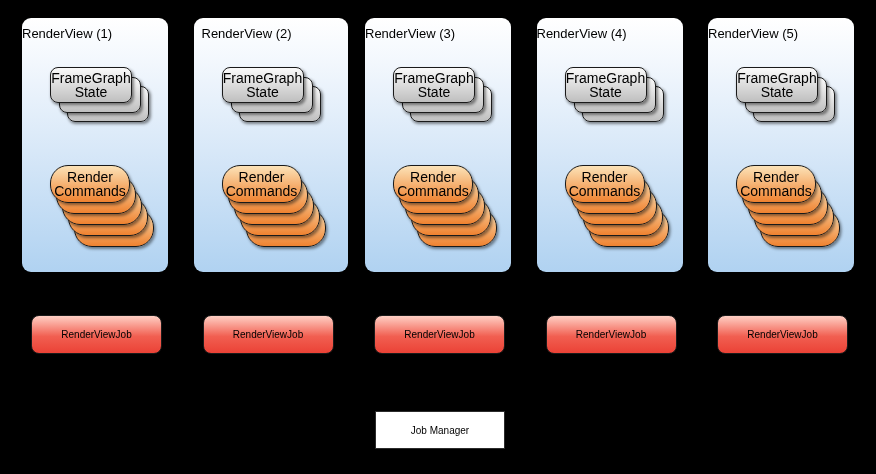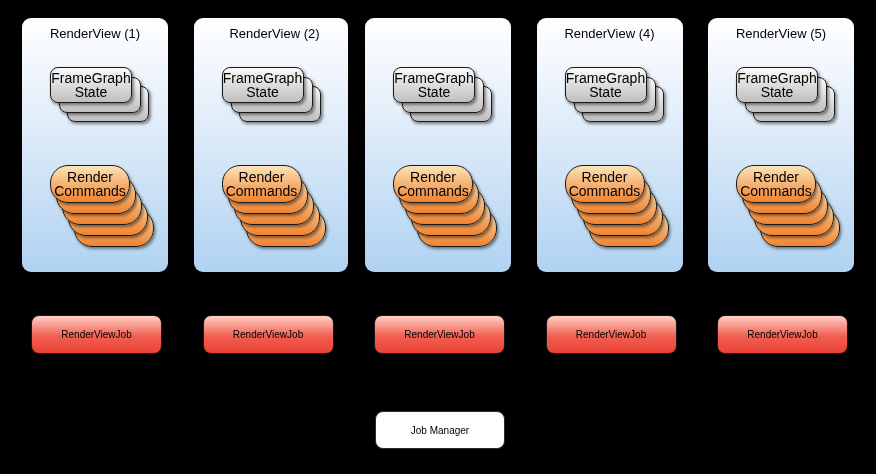--- a/index.html
+++ b/index.html
@@ -25,21 +25,21 @@
       var(--panel-mid, #d8e8f8) 52%,
       var(--panel-bottom, #b0d2f1) 100%);
   }
   .p1 { left: 22px; }
   .p2 { left: 193.5px; padding-left: 8px; }
   .p3 { left: 365px; }
   .p4 { left: 536.5px; }
   .p5 { left: 708px; }
   .panel-title {
     padding-top: 8px;
-    text-align: center;
+    text-align: left;
     font-size: 13px;
     line-height: 16px;
     white-space: nowrap;
   }
   
   .stack { position: absolute; }
   .stack-fg { left: 28px; top: 49px; width: 100px; height: 56px; }
   .stack-rc { left: 28px; top: 147px; width: 104px; height: 82px; }
   .card {
     position: absolute;
@@ -97,21 +97,21 @@
   .j5 { left: 717px; }
   .job-label { font-size: 10px; white-space: nowrap; }
   
   .job-manager {
     position: absolute;
     left: 375px;
     top: 411px;
     width: 128px;
     height: 36px;
     border: 1px solid #2b2b2b;
-    border-radius: 8px;
+    border-radius: 0;
     background: var(--jobmanager-bg, #ffffff);
     display: flex;
     align-items: center;
     justify-content: center;
   }
 </style>
 </head>
 <body>
 
 <div class="canvas">
@@ -154,20 +154,21 @@
       <div class="card ocard o2"></div>
       <div class="card ocard o1"></div>
       <div class="card ocard o0">
         <span class="cline">Render</span>
         <span class="cline">Commands</span>
       </div>
     </div>
   </div>
 
   <div class="panel p3">
+    <div class="panel-title">RenderView (3)</div>
     <div class="stack stack-fg">
       <div class="card gcard g2"></div>
       <div class="card gcard g1"></div>
       <div class="card gcard g0">
         <span class="cline">FrameGraph</span>
         <span class="cline">State</span>
       </div>
     </div>
     <div class="stack stack-rc">
       <div class="card ocard o4"></div>

